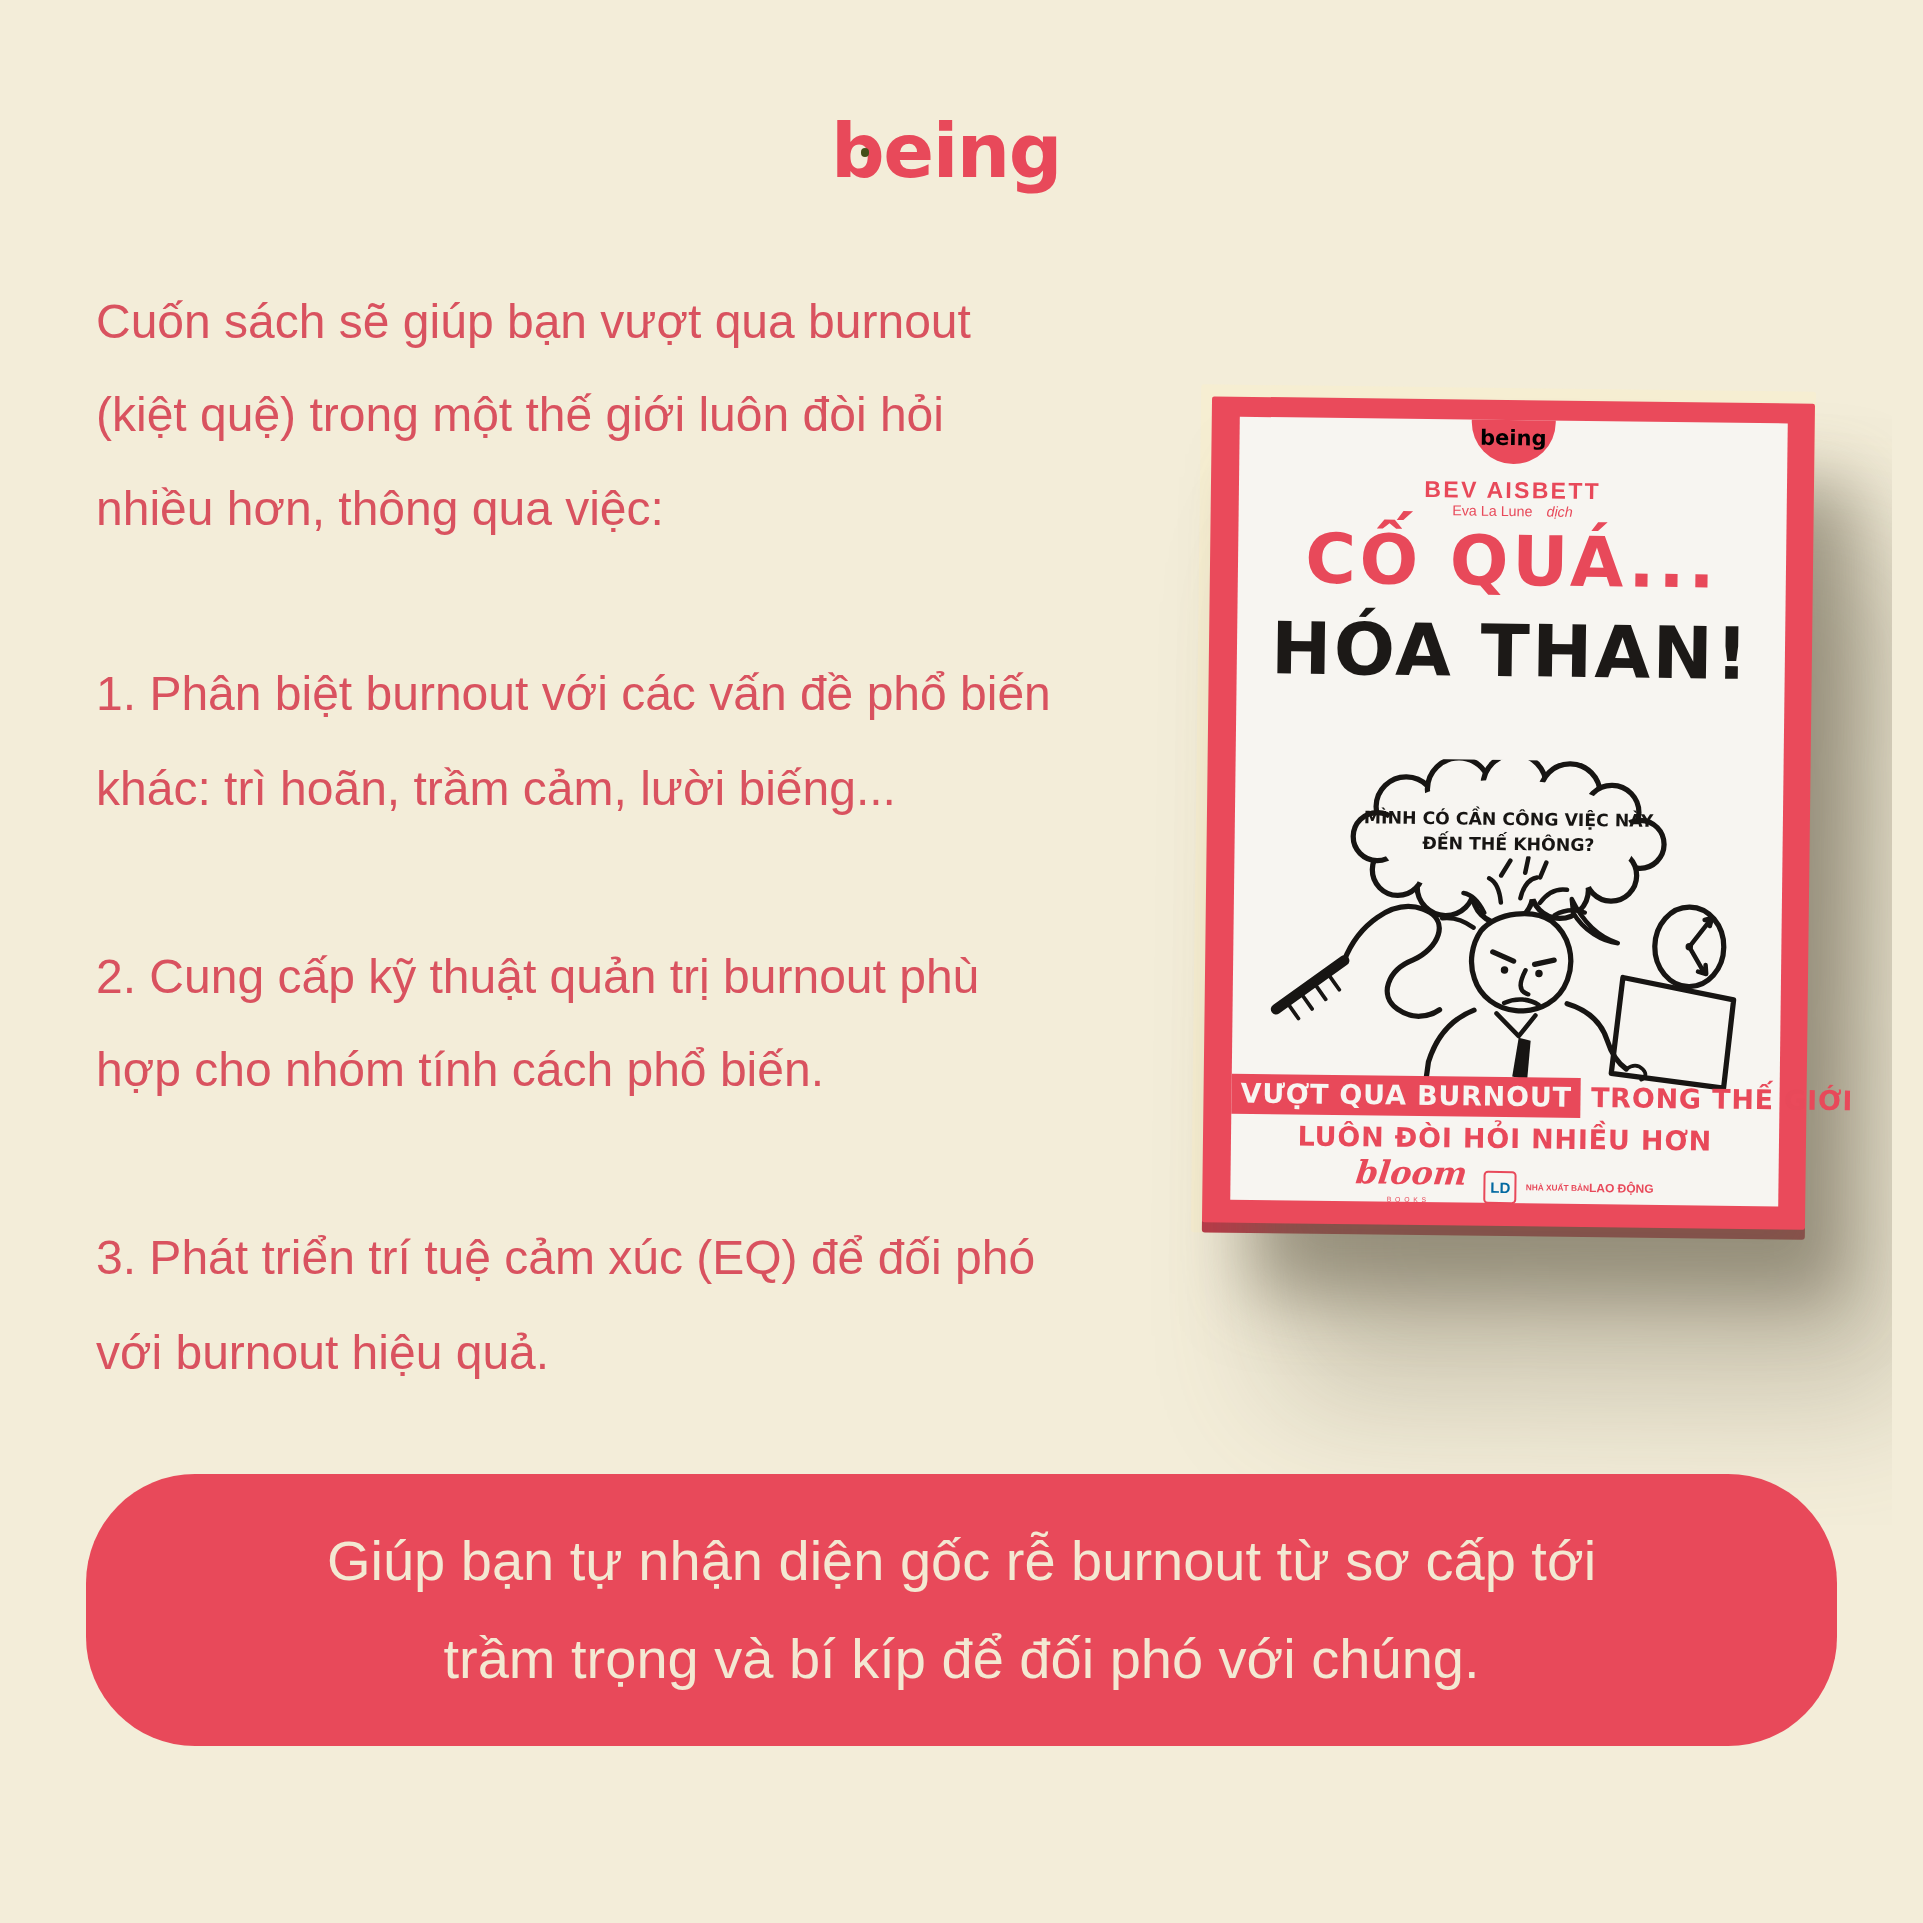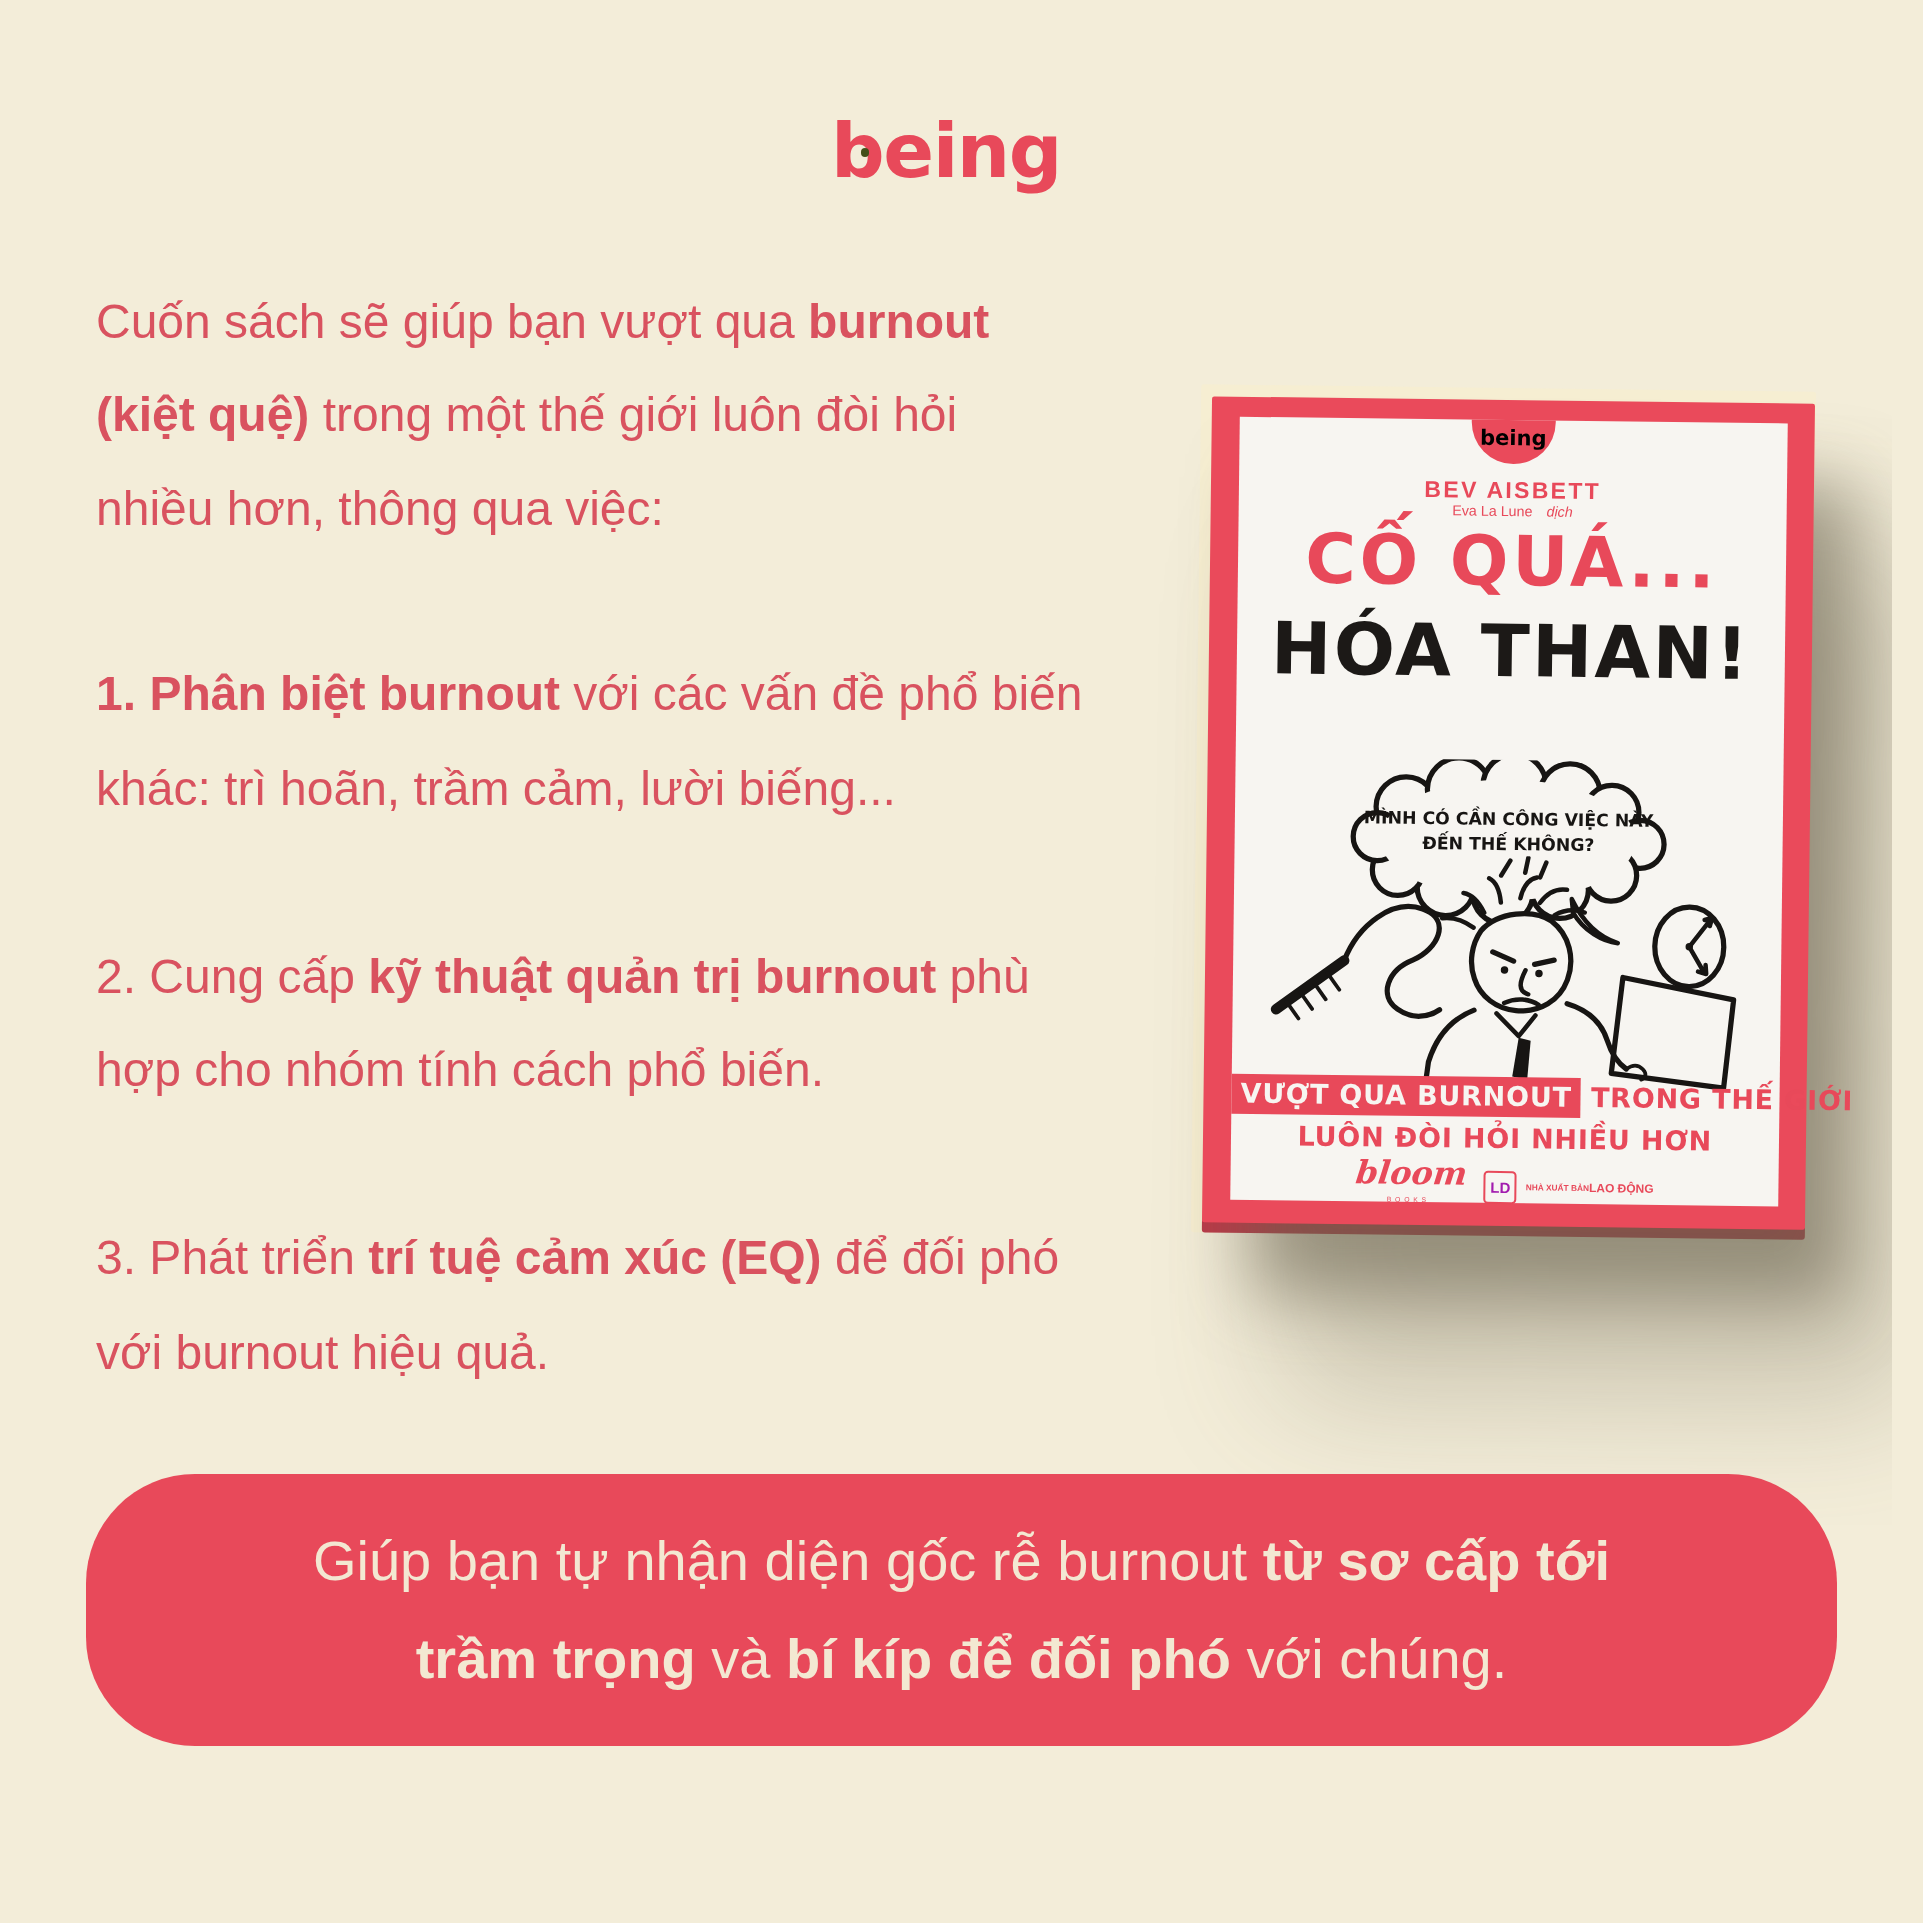--- a/index.html
+++ b/index.html
@@ -11,21 +11,21 @@
   .logo { position:absolute; top:107px; left:0; width:100%; text-align:center;
           font-family:"DejaVu Sans", sans-serif; font-weight:700; font-size:75px;
           letter-spacing:-1.5px; color:#e8495a; }
   .logo-b { position:relative; display:inline-block; }
   .bird-eye { position:absolute; left:57%; top:47%; width:8.3px; height:8.3px;
               border-radius:50%; background:#44501a; }
 
   
   .copy-line { position:absolute; left:96px; font-size:48px; color:#d9525f;
                white-space:nowrap; line-height:54px; }
-  .seg-b { font-weight:700; }
+  .seg-b { font-weight:400; }
   .seg-i { font-style:italic;margin-left:10px; }
 
   
   .book { position:absolute; left:1196px; top:388px; width:615px; height:848px;
           background:#f6eed2; border-radius:3px; transform:rotate(0.7deg); }
   .book-bottom { position:absolute; left:10.5px; right:1.5px; bottom:0; height:12px;
                  background:#bb3a49; border-radius:0 0 3px 3px; }
   .cover { position:absolute; left:10.5px; top:12px; right:1.5px; bottom:10.5px;
            background:#ea4a5b; border-radius:2.3px;
            box-shadow:45px 75px 68px -4.5px rgba(104,96,76,.55),
@@ -64,21 +64,21 @@
               letter-spacing:0.8px; color:#e8495a; white-space:nowrap; }
   .publishers { position:absolute; top:742px; width:100%; display:flex;
                 justify-content:center; align-items:center; gap:18px; }
   .bloom { color:#e8495a; font-family:"DejaVu Serif", serif; font-style:italic;
            font-weight:700; font-size:32px; line-height:25.6px; text-align:center;
            transform:skewX(-6deg); }
   .bloom-sub { display:block; font-family:"Liberation Sans", sans-serif;
                font-style:normal; font-weight:400; font-size:6.8px;
                letter-spacing:3.8px; transform:skewX(6deg); }
   .ld-badge { width:33px; height:33px; border:2.3px solid #e8495a; border-radius:4.5px;
-              color:#a21caf; font-weight:700; font-size:15px; display:flex;
+              color:#0369a1; font-weight:700; font-size:15px; display:flex;
               align-items:center; justify-content:center; }
   .nxb { display:flex; color:#e8495a; font-weight:700;
          font-size:8.3px; line-height:10.5px; margin-left:-9px; }
   .nxb-2 { font-size:12px; }
 
   
   .banner { position:absolute; left:86px; top:1474px; width:1751px; height:272px;
             background:#e8495a; border-radius:109px; display:flex;
             flex-direction:column; justify-content:center; align-items:center;
             gap:38px; }

